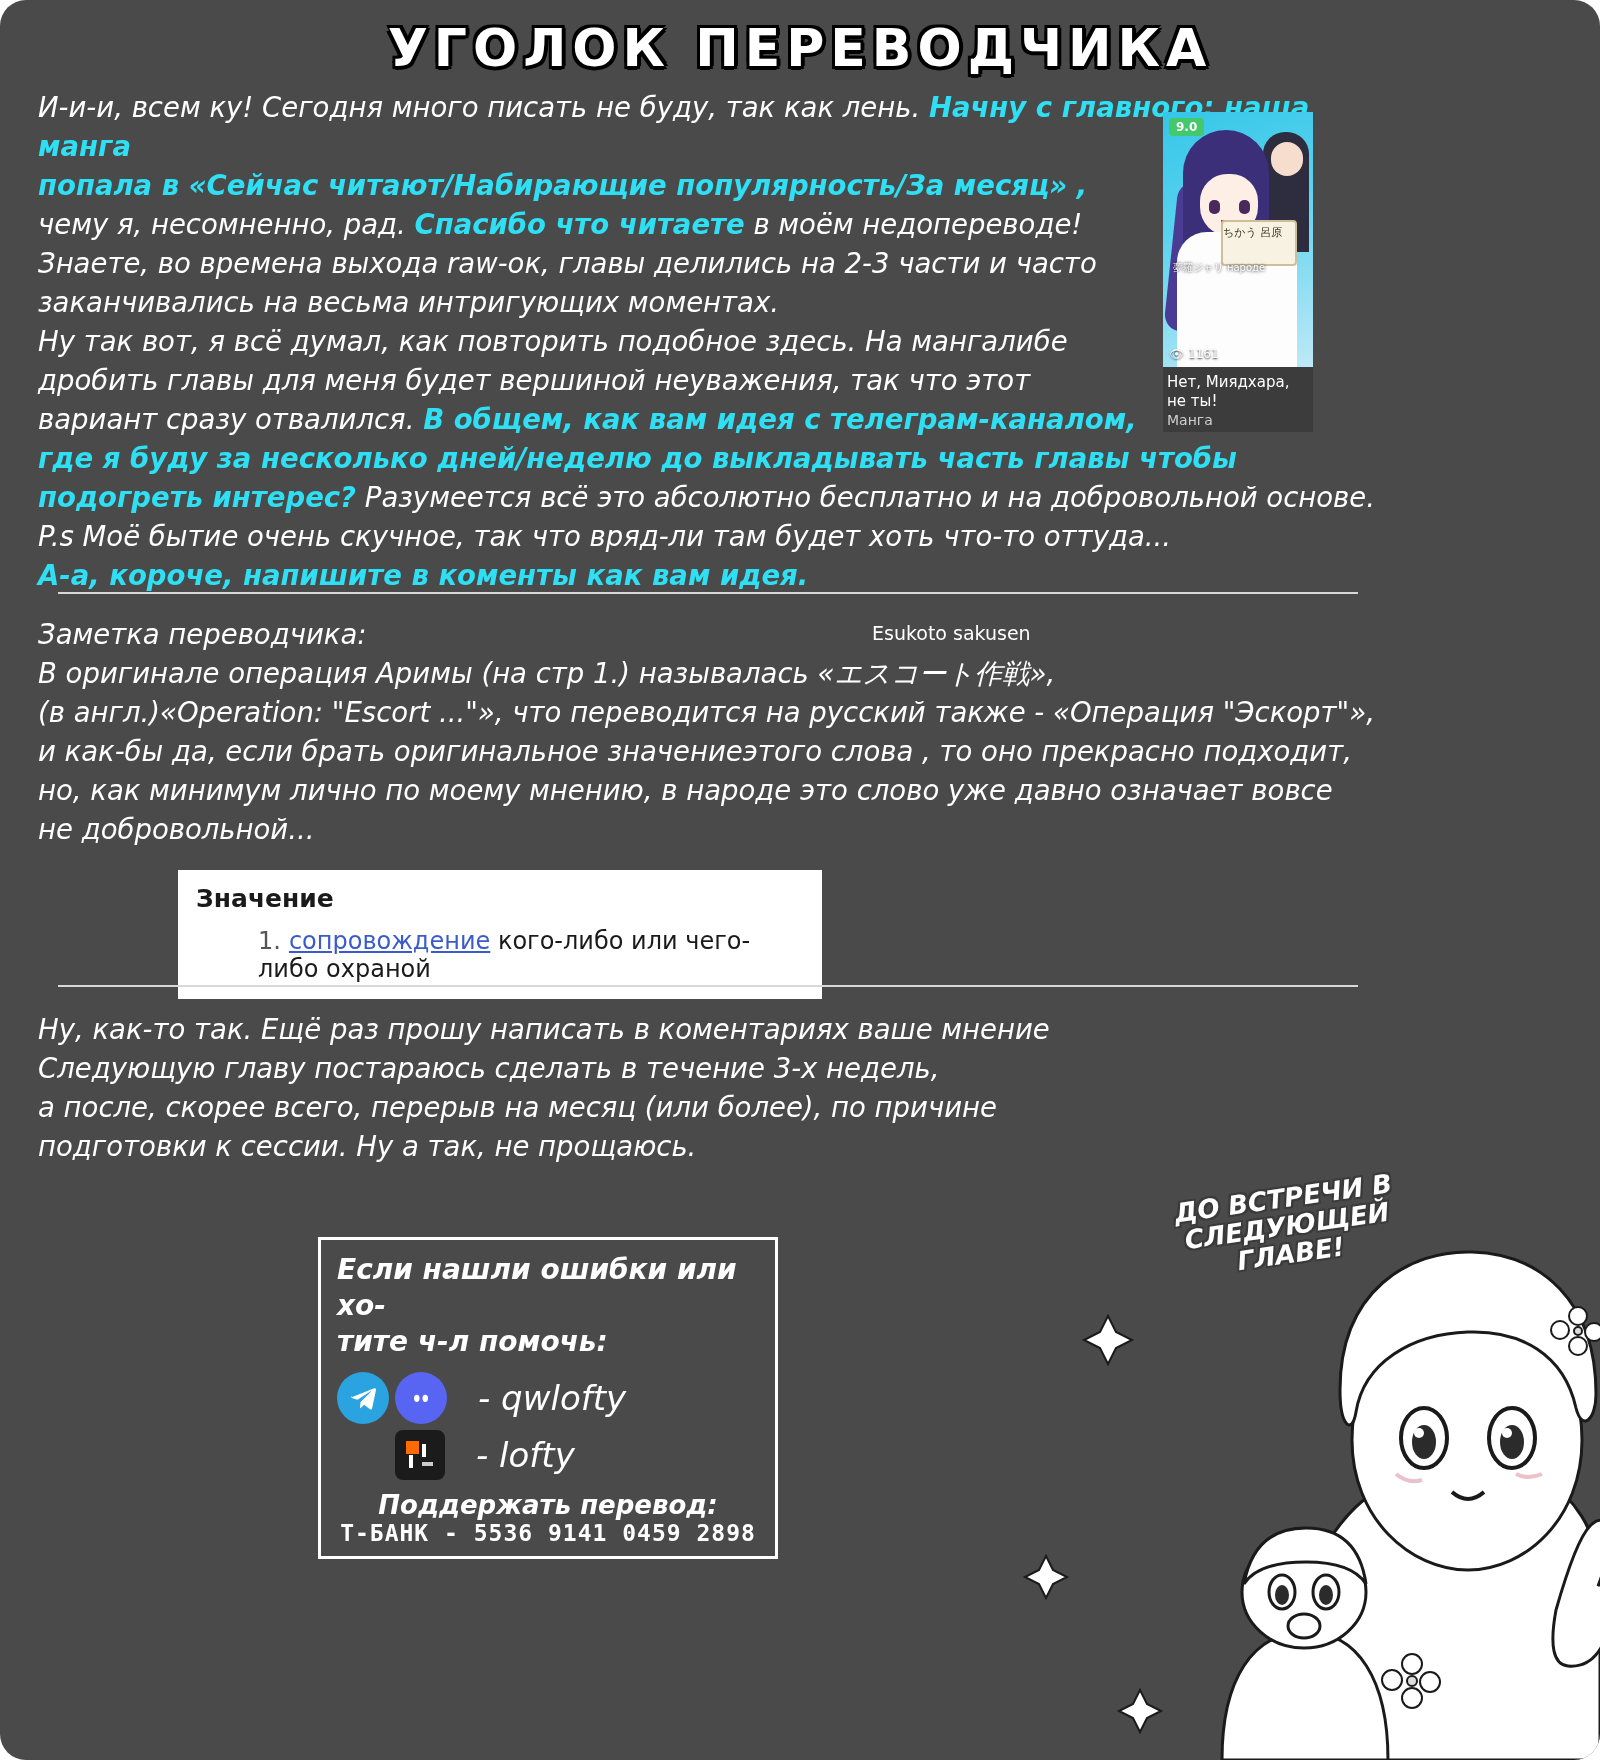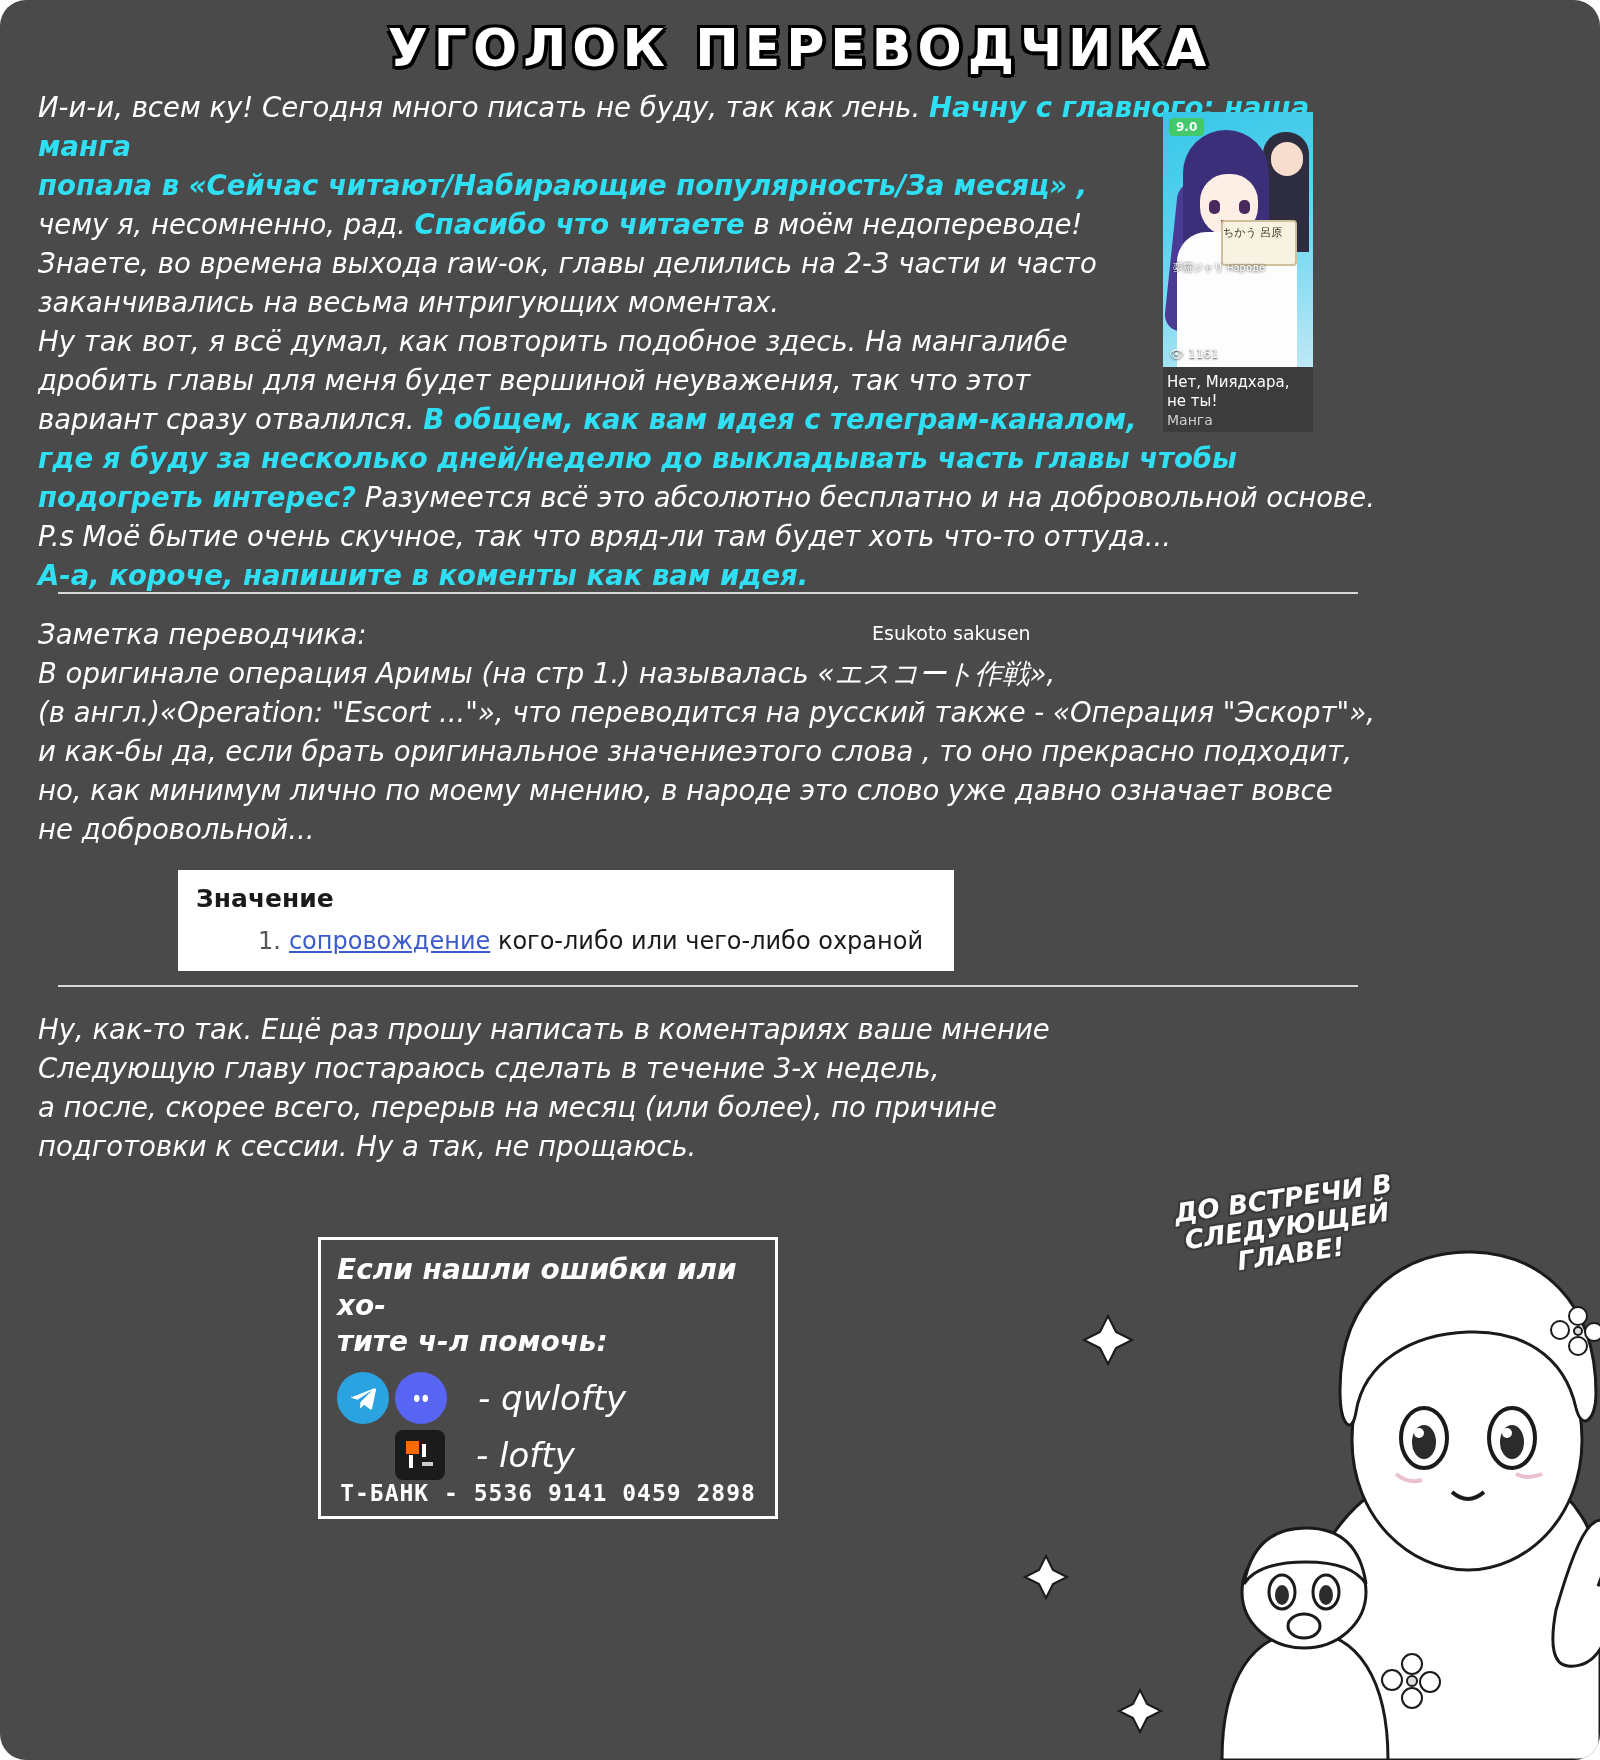--- a/index.html
+++ b/index.html
@@ -138,21 +138,21 @@
   .note p{margin:0;}
   .ruby{
     position:absolute;left:872px;top:622px;
     color:#ffffff;font-size:19px;font-style:normal;
     font-family:"DejaVu Sans", sans-serif;
   }
 
   
   .dict{
     position:absolute;left:178px;top:870px;
-    width:776px;background:#ffffff;
+    width:644px;background:#ffffff;
     padding:14px 18px 16px 18px;
     box-sizing:border-box;
     font-style:normal;
   }
   .dict-title{
     color:#1a1a1a;font-size:25px;font-weight:bold;
     font-family:"DejaVu Sans", sans-serif;
     margin-bottom:14px;
   }
   .dict-item{
@@ -324,20 +324,21 @@
         <svg width="34" height="34" viewBox="0 0 34 34" aria-hidden="true">
           <rect x="3" y="3" width="13" height="13" fill="#ff6b00"></rect>
           <rect x="6" y="17" width="4" height="13" fill="#ffffff"></rect>
           <rect x="19" y="6" width="4" height="13" fill="#ffffff"></rect>
           <rect x="19" y="24" width="11" height="4" fill="#cccccc"></rect>
         </svg>
       </span>
       <span class="handle">- lofty</span>
     </div>
 
+    <div class="support">Поддержать перевод:</div>
     <div class="card-no">Т-БАНК - 5536 9141 0459 2898</div>
   </div>
 
   <div class="art-caption">ДО ВСТРЕЧИ В СЛЕДУЮЩЕЙ ГЛАВЕ!</div>
   <div class="art">
     <svg width="640" height="620" viewBox="0 0 640 620" aria-hidden="true">
 
       <g fill="#ffffff" stroke="#1a1a1a" stroke-width="3">
         <path d="M330 620 C320 470 360 360 460 330 C560 300 630 350 640 430 L640 620 Z"></path>
         <path d="M392 300 C392 220 448 178 508 178 C568 178 622 222 622 300 C622 378 566 430 508 430 C450 430 392 378 392 300 Z"></path>

